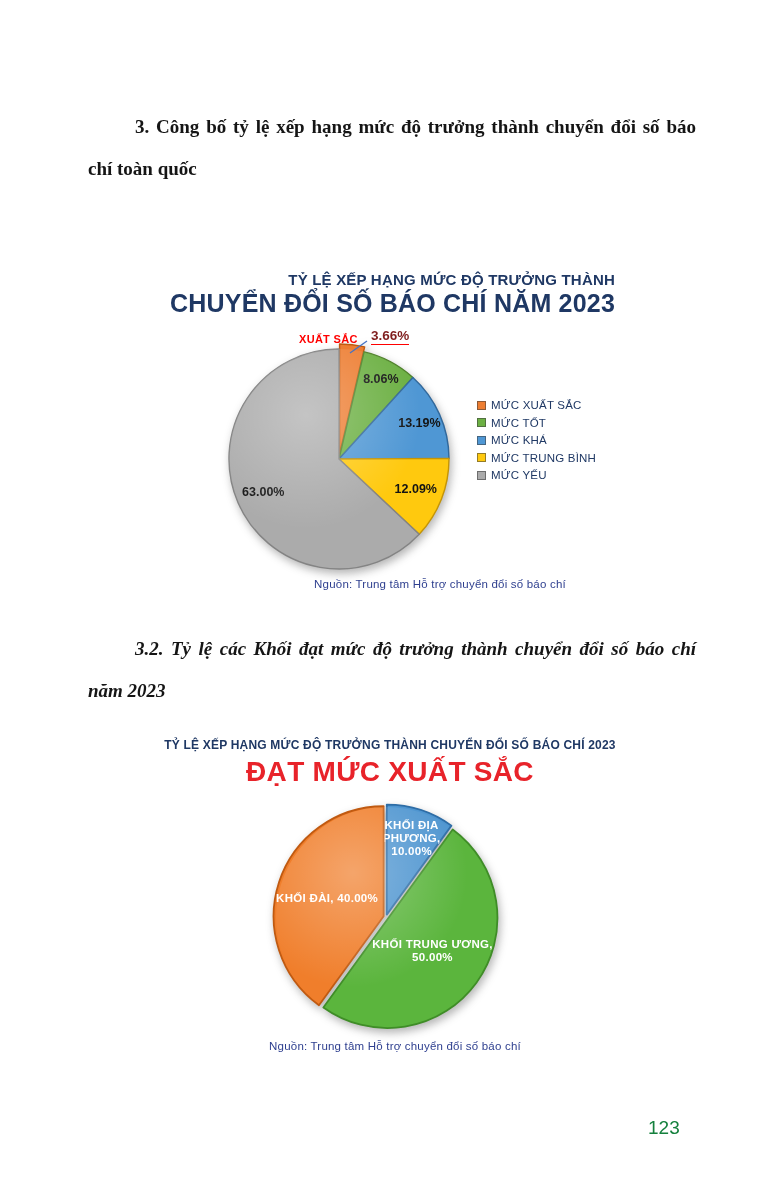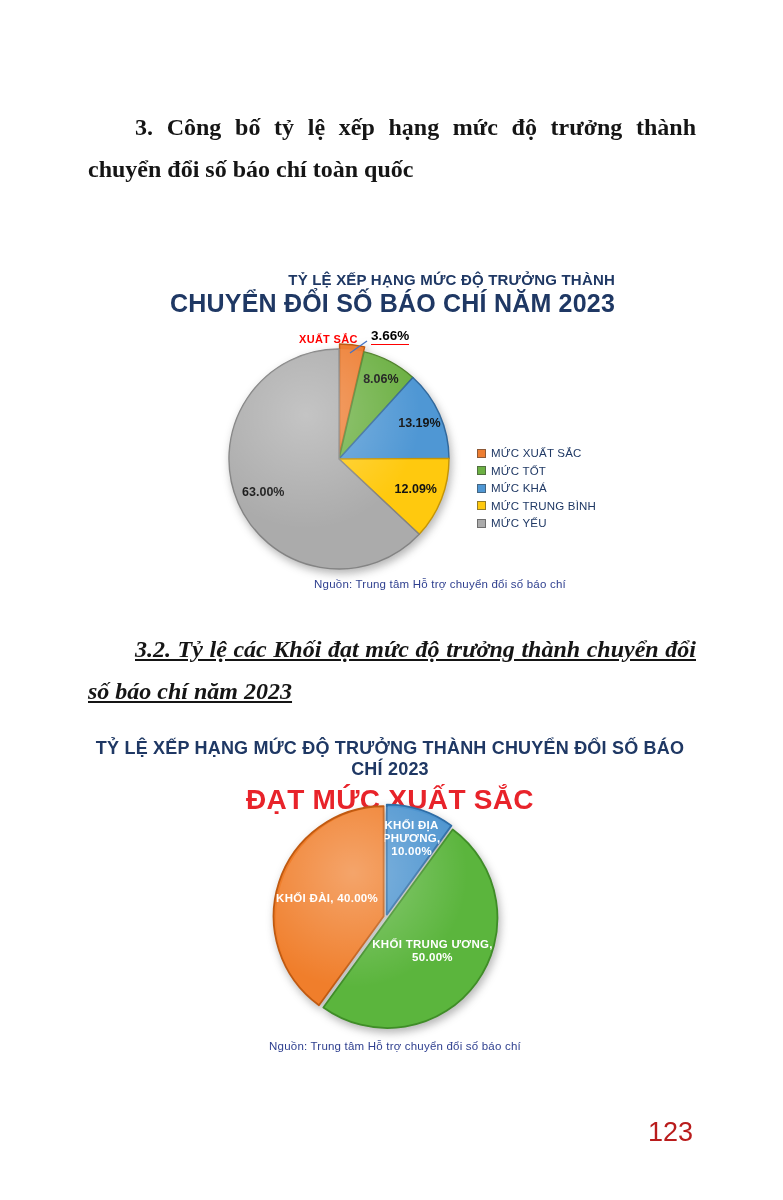--- a/index.html
+++ b/index.html
@@ -1,46 +1,46 @@
 <!DOCTYPE html>
 <html lang="vi"><head>
 <meta charset="utf-8">
 <style>
   html,body{margin:0;padding:0;background:#ffffff;}
   .page{position:relative;width:783px;height:1200px;background:#ffffff;overflow:hidden;
         font-family:"Liberation Sans",sans-serif;}
   .heading{position:absolute;left:88px;width:608px;font-family:"Liberation Serif",serif;
-           font-weight:bold;font-size:24px;line-height:42px;text-align:justify;
+           font-weight:bold;font-size:19px;line-height:42px;text-align:justify;
            text-indent:47px;color:#151515;}
   .h3{top:106px;}
   .h31{top:180px;font-style:italic;}
-  .h32{top:628px;font-style:italic;text-decoration:underline;}
+  .h32{top:628px;font-style:italic;}
   .c1-titles{position:absolute;left:130px;top:271px;width:485px;text-align:right;color:#1F3864;}
   .c1-title1{font-size:15px;font-weight:bold;letter-spacing:.2px;}
   .c1-title2{font-size:25px;font-weight:bold;margin-top:1px;letter-spacing:.2px;}
   .c2-titles{position:absolute;left:90px;top:738px;width:600px;text-align:center;}
-  .c2-title1{font-size:18px;font-weight:bold;color:#1F3864;letter-spacing:.2px;}
+  .c2-title1{font-size:12px;font-weight:bold;color:#1F3864;letter-spacing:.2px;}
   .c2-title2{font-size:28px;font-weight:bold;color:#E8232A;margin-top:4px;letter-spacing:.3px;}
   .pie-svg{position:absolute;filter:drop-shadow(2px 4px 4px rgba(90,90,90,.45));}
   #pie1{left:215px;top:328px;}
   #pie2{left:262px;top:793px;}
   .callout-name{position:absolute;left:299px;top:333px;font-size:11px;font-weight:bold;
                 color:#FF0000;letter-spacing:.3px;}
   .callout-value{position:absolute;left:371px;top:328px;font-size:13.5px;font-weight:bold;
-                 color:#000000;border-bottom:1.5px solid #FF0000;padding-bottom:1px;}
-  .legend{position:absolute;left:477px;top:399px;margin-top:48px;}
+                 color:#7f1d1d;border-bottom:1.5px solid #FF0000;padding-bottom:1px;}
+  .legend{position:absolute;left:477px;top:399px;}
   .legend-item{display:flex;align-items:center;height:12.5px;margin-bottom:5px;}
   .legend-swatch{width:9px;height:9px;margin-right:5px;border:1px solid rgba(60,60,60,.55);
                  box-sizing:border-box;flex:0 0 auto;}
   .legend-label{font-size:11.5px;color:#1F3864;white-space:nowrap;letter-spacing:.2px;}
   .source{position:absolute;width:400px;text-align:center;font-size:11.5px;
           color:#2E3F8F;letter-spacing:.2px;}
   .source1{left:240px;top:578px;}
   .source2{left:195px;top:1040px;}
-  .page-number{position:absolute;left:648px;top:1117px;font-size:27px;color:#b91c1c;}
+  .page-number{position:absolute;left:648px;top:1117px;font-size:19px;color:#15803d;}
 </style>
 </head>
 <body>
 
 <div class="page">
 
   <div class="heading h3">3. Công bố tỷ lệ xếp hạng mức độ trưởng thành chuyển đổi số báo chí toàn quốc</div>
 
   <div class="c1-titles">
     <div class="c1-title1">TỶ LỆ XẾP HẠNG MỨC ĐỘ TRƯỞNG THÀNH</div>

